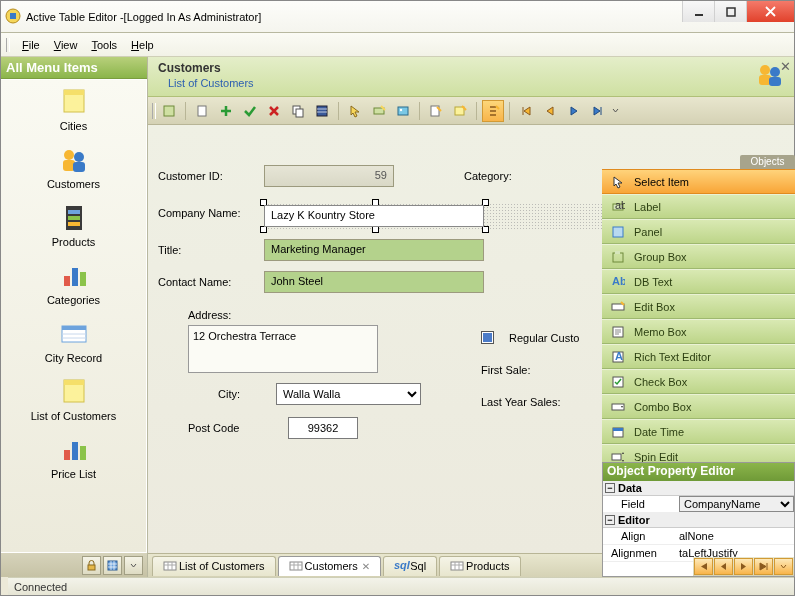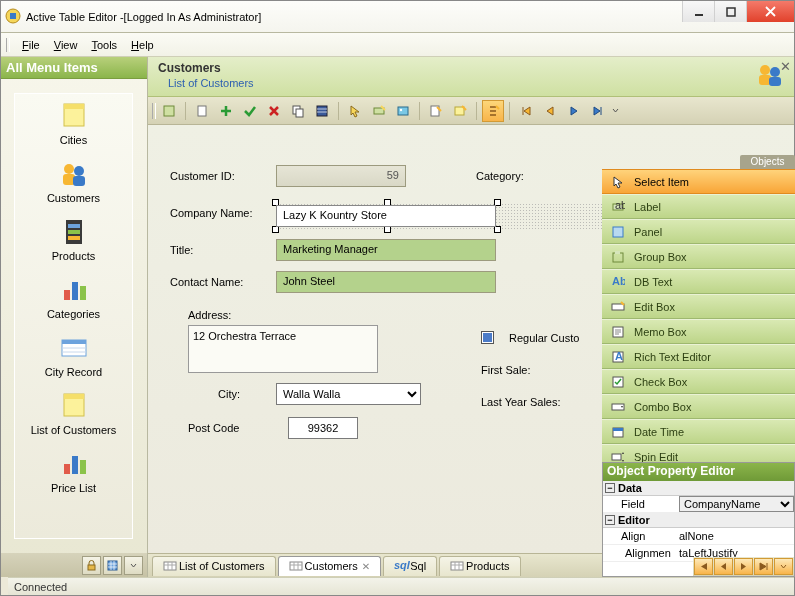--- a/index.html
+++ b/index.html
@@ -14,38 +14,38 @@
   
   .menubar{height:24px;background:linear-gradient(#fbfbf5,#f2f2e7);border-bottom:1px solid #cfcfb7;display:flex;align-items:center;padding:0 6px;gap:2px;}
   .menubar .grip{width:4px;height:14px;border-left:1px solid #aaa;border-right:1px solid #fff;margin-right:4px;}
   .menu-item{padding:2px 6px;color:#000;cursor:pointer;}
   .menu-item u{text-decoration:underline;}
   
   .main{display:flex;height:calc(100% - 33px - 24px - 19px);}
   .left-col{width:148px;background:linear-gradient(#f7f6eb,#e8e7d2);border-right:1px solid #b8b8a0;display:flex;flex-direction:column;}
   .repo-hdr{height:17px;background:linear-gradient(#d6d3bb,#c6c2a5);font-size:11px;padding:1px 4px;display:flex;justify-content:space-between;align-items:center;color:#333;}
   .menu-hdr{height:22px;background:linear-gradient(#b8d07b,#8bb54b);color:#fff;font-weight:bold;font-size:13px;display:flex;align-items:center;padding:0 6px;border-bottom:1px solid #7a9d3f;}
-  .menu-items{flex:1;overflow:auto;background:linear-gradient(#fafaf2,#eceadb);border:1px solid #fff;margin:14px;}
+  .menu-items{flex:1;overflow:auto;background:linear-gradient(#fafaf2,#eceadb);border:1px solid #fff;margin:0;}
   .mi{display:flex;flex-direction:column;align-items:center;padding:6px 0;color:#000;cursor:pointer;}
   .mi .ic{width:32px;height:32px;margin-bottom:2px;display:flex;align-items:center;justify-content:center;}
   .mi-label{font-size:11px;color:#000;}
   .left-foot{height:24px;display:flex;align-items:center;justify-content:flex-end;gap:2px;padding:2px 4px;background:linear-gradient(#d6d3bb,#c6c2a5);}
   .left-foot .fb{width:19px;height:19px;border:1px solid #a29f84;background:linear-gradient(#f5f4e7,#dedbc3);display:flex;align-items:center;justify-content:center;cursor:pointer;}
   
   .right-col{flex:1;display:flex;flex-direction:column;background:#ece9d8;}
   .page-hdr{height:40px;background:linear-gradient(#e4eec9,#cfe0a2);padding:4px 10px;display:flex;justify-content:space-between;align-items:flex-start;border-bottom:1px solid #b0c078;}
   .page-hdr .t1{font-weight:bold;font-size:12px;color:#333;}
   .page-hdr .t2{color:#2c5fb0;font-size:11px;margin-top:2px;margin-left:10px;}
   .toolbar{height:28px;background:linear-gradient(#e8e6ce,#d5d2b5);border-bottom:1px solid #b8b596;display:flex;align-items:center;padding:0 4px;gap:2px;}
   .tbtn{width:22px;height:22px;display:flex;align-items:center;justify-content:center;cursor:pointer;border:1px solid transparent;position:relative;}
   .tbtn.active{background:linear-gradient(#fdd77a,#f8b44a);border-color:#d29a34;}
   .tbsep{width:1px;height:18px;background:#b8b596;margin:0 3px;}
   .tbdrop{width:9px;height:22px;display:flex;align-items:center;justify-content:center;cursor:pointer;}
   .form-area{flex:1;position:relative;background:linear-gradient(#eff0e4,#eceade);padding:10px;}
-  .form-row{display:flex;align-items:center;margin:10px 12px;}
+  .form-row{display:flex;align-items:center;margin:10px 0;}
   .flab{width:100px;text-align:left;margin-right:6px;color:#000;}
   .field{border:1px solid #9c9a7e;background:#e8eed6;padding:3px 6px;height:22px;}
   .field.ro{background:linear-gradient(#e6e5d6,#d9d8c6);text-align:right;width:130px;color:#555;}
   .field.hl{background:#b4d28c;color:#000;width:220px;}
   .handle{width:7px;height:7px;border:1px solid #000;background:#fff;display:inline-block;}
   .company-band{position:relative;height:26px;margin-top:6px;}
   .dots{position:absolute;left:0;right:0;top:0;bottom:0;background-image:radial-gradient(#999 0.5px,transparent 0.5px);background-size:3px 3px;opacity:.6;}
   .company-field{position:relative;background:#fff;border:1px solid #888;padding:3px 6px;width:220px;height:22px;margin-left:0;}
   .address-box{border:1px solid #999;background:#fbfbf5;width:190px;height:48px;padding:4px;}
   .addr-grp{margin-left:30px;}
@@ -570,21 +570,21 @@
   </div>
   <div class="pe-sec">
       <span class="box">−</span>
       <b>Editor</b>
     </div>
   <div class="pe-row">
     <span class="k">Align</span>
     <span class="v">alNone</span>
   </div>
   <div class="pe-row" style="overflow:hidden;">
-    <span class="k" style="padding-left:22px;">Alignmen</span>
+    <span class="k" style="padding-left:8px;">Alignmen</span>
     <span class="v">taLeftJustify</span>
   </div>
   <div class="pe-nav">
     <div class="nb">
         <svg width="11" height="9">
           <path d="M2 1 v7 M9 1 L3 4.5 L9 8 Z" fill="#8a5a1e"></path>
         </svg>
       </div>
     <div class="nb">
         <svg width="9" height="9">

